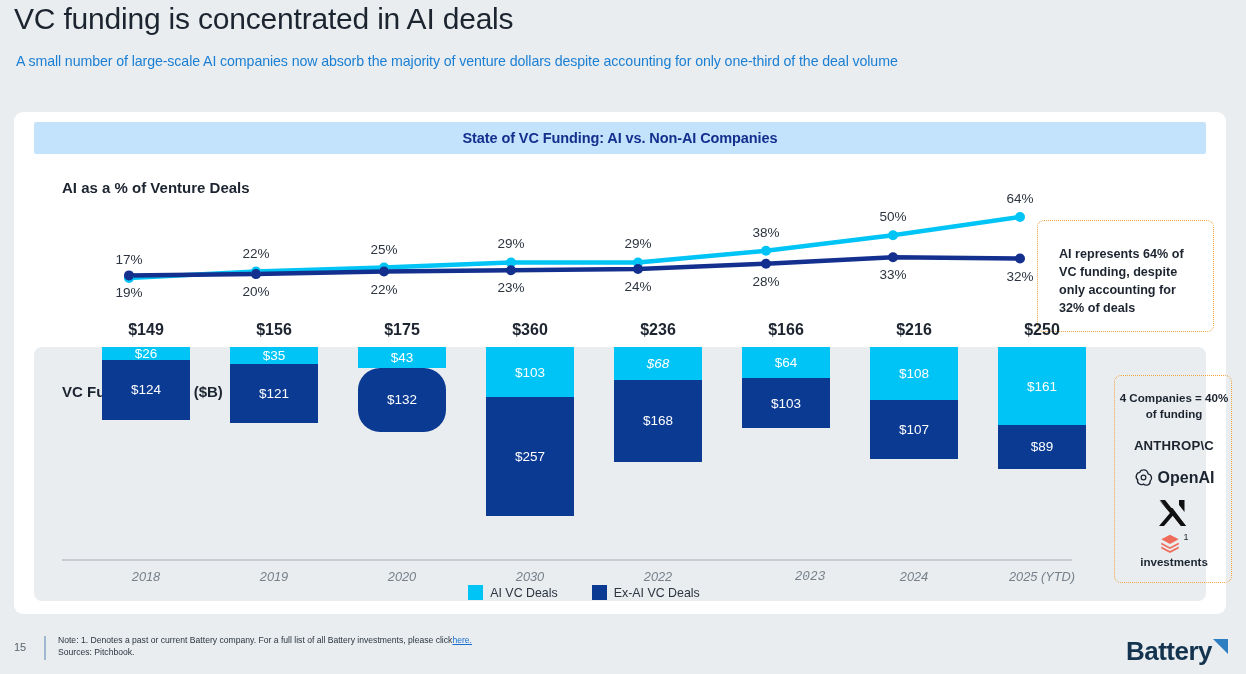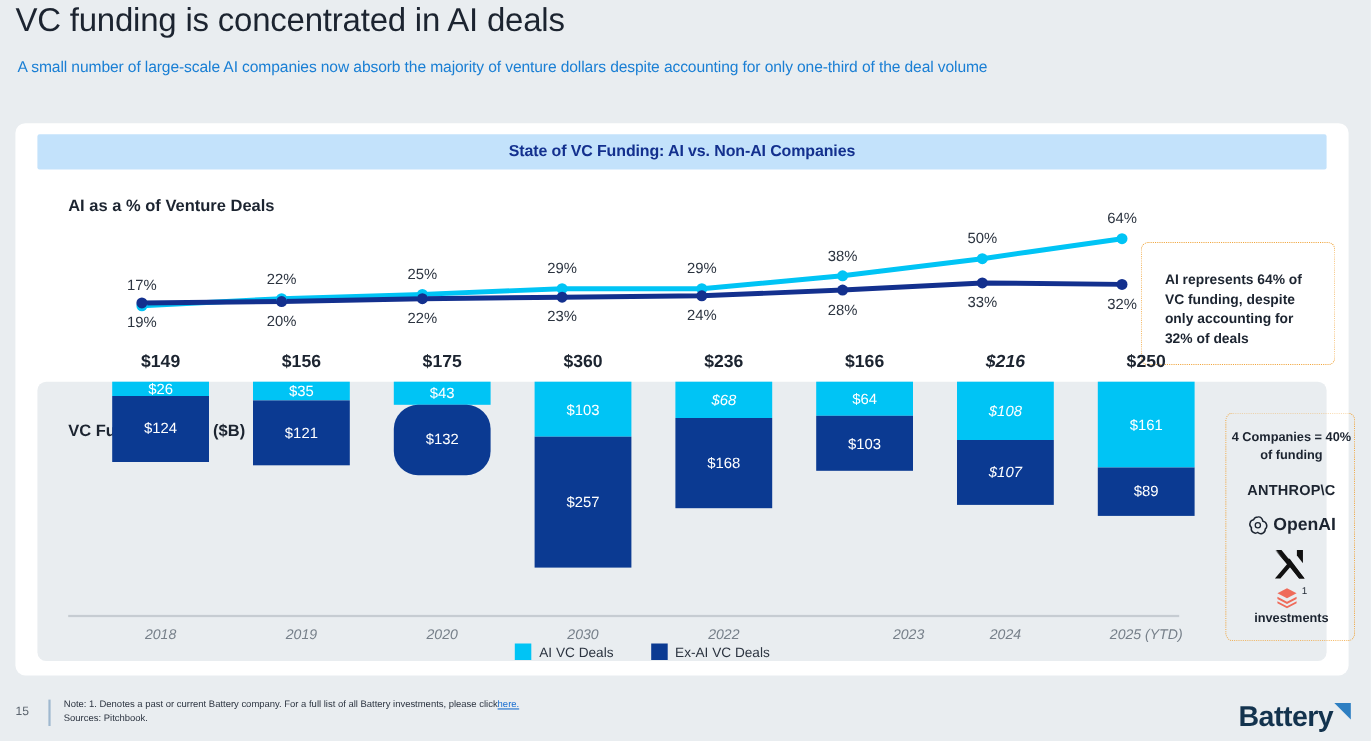--- a/index.html
+++ b/index.html
@@ -282,22 +282,22 @@
             <div class="bar-total" style="top: -26px;">$236</div>
             <div class="seg seg-ai" style="height: 33.0556px; font-style: italic;">$68</div>
             <div class="seg seg-exai" style="height: 81.6667px;">$168</div>
           </div>
           <div class="xlabel" style="left: 552px;">2022</div>
           <div class="bar-col" style="left: 680px; height: 81.1806px; bottom: 130.819px;">
             <div class="bar-total" style="top: -26px;">$166</div>
             <div class="seg seg-ai" style="height: 31.1111px;">$64</div>
             <div class="seg seg-exai" style="height: 50.0694px;">$103</div>
           </div>
-          <div class="xlabel" style="left: 720px;">2023</div>
-          <div class="bar-col" style="left: 808px; height: 104.514px; bottom: 107.486px; font-style: italic;">
+          <div class="xlabel" style="left: 704px; font-family: Liberation Mono, monospace;">2023</div>
+          <div class="bar-col" style="left: 808px; height: 104.514px; bottom: 107.486px;">
             <div class="bar-total" style="top: -26px;">$216</div>
             <div class="seg seg-ai" style="height: 52.5px;">$108</div>
             <div class="seg seg-exai" style="height: 59px;">$107</div>
           </div>
           <div class="xlabel" style="left: 808px;">2024</div>
           <div class="bar-col" style="left: 936px; height: 121.528px; bottom: 90.4722px;">
             <div class="bar-total" style="top: -26px;">$250</div>
             <div class="seg seg-ai" style="height: 78.2639px;">$161</div>
             <div class="seg seg-exai" style="height: 43.2639px;">$89</div>
           </div>

